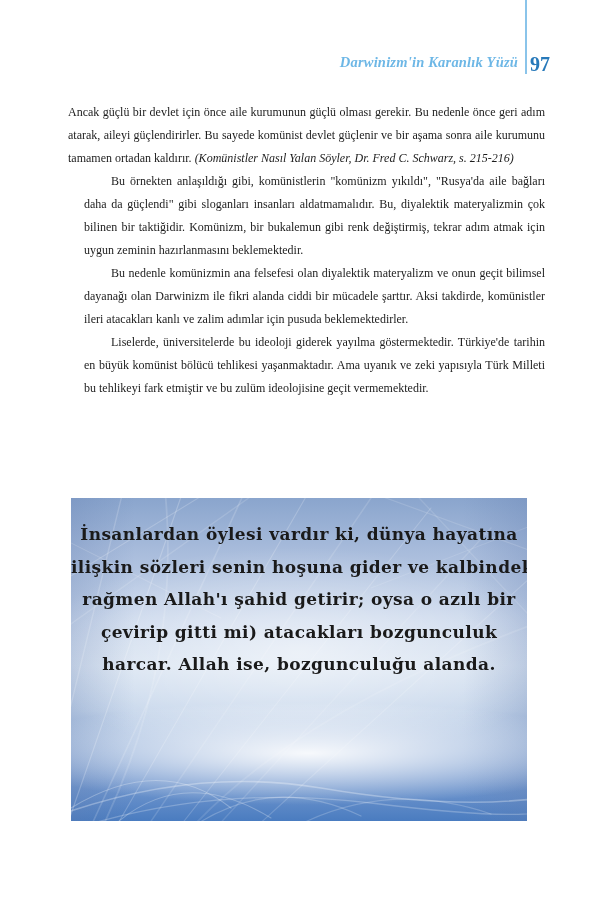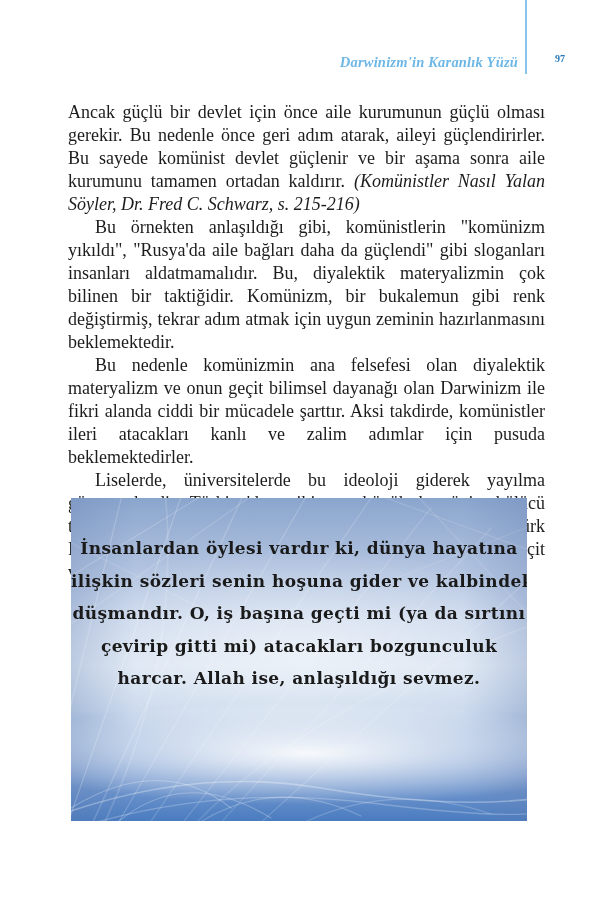--- a/index.html
+++ b/index.html
@@ -33,43 +33,44 @@
     position: absolute;
     top: 0;
     left: 525px;
     width: 2px;
     height: 74px;
     background: var(--rule-color, #8ac4ea);
   }
   .page-number {
     position: absolute;
     top: 53px;
-    left: 555px;
-    font-size: 10px;
+    left: 530px;
+    font-size: 20px;
     font-weight: bold;
     color: var(--pagenum-color, #2779ba);
   }
 
   
   .body-text {
     position: absolute;
     top: 101px;
     left: 68px;
     width: 477px;
     color: var(--body-color, #1c1c1c);
-    font-size: 18px;
+    font-size: 12px;
     line-height: 23px;
     text-align: justify;
   }
   .body-text p {
     margin: 0;
     padding: 0;
   }
   .body-text p.indent {
     text-indent: 27px;
+    margin-left: 16px;
   }
   .body-text .italic {
     font-style: italic;
   }
 
   
   .verse-box {
     position: absolute;
     left: 71px;
     top: 498px;
@@ -92,21 +93,21 @@
   .verse-box svg.rays {
     position: absolute;
     inset: 0;
     width: 100%;
     height: 100%;
     display: block;
   }
   .verse-lines {
     position: absolute;
     inset: 0;
-    padding-top: 34px;
+    padding-top: 20px;
     text-align: center;
     z-index: 2;
   }
   .verse-line {
     font-family: "DejaVu Serif", serif;
     font-weight: bold;
     font-size: 17px;
     line-height: 32.5px;
     letter-spacing: 0.4px;
     color: var(--verse-color, #1a1a1a);
@@ -155,19 +156,19 @@
         <path d="M-20,140 L220,-30" stroke-opacity="0.14" stroke-width="1.4"></path>
         <path d="M-30,30 L150,120" stroke-opacity="0.16" stroke-width="1.1"></path>
         <path d="M260,-20 L480,60" stroke-opacity="0.14" stroke-width="1.2"></path>
         <path d="M320,-30 L470,130" stroke-opacity="0.12" stroke-width="1.4"></path>
         <path d="M480,20 L300,90" stroke-opacity="0.12" stroke-width="1.0"></path>
       </g>
     </svg>
     <div class="verse-lines">
         <div class="verse-line">İnsanlardan öylesi vardır ki, dünya hayatına</div>
         <div class="verse-line">ilişkin sözleri senin hoşuna gider ve kalbindekine</div>
-        <div class="verse-line">düşmandır. O, iş başına geçti mi (ya da sırtını</div>
+        <div class="verse-line">rağmen Allah'ı şahid getirir; oysa o azılı bir</div>
         <div class="verse-line">çevirip gitti mi) atacakları bozgunculuk</div>
-        <div class="verse-line">harcar. Allah ise, anlaşıldığı sevmez.</div>
+        <div class="verse-line">harcar. Allah ise, bozgunculuğu alanda.</div>
       </div>
   </section>
 
 </div>
 
 </body></html>

